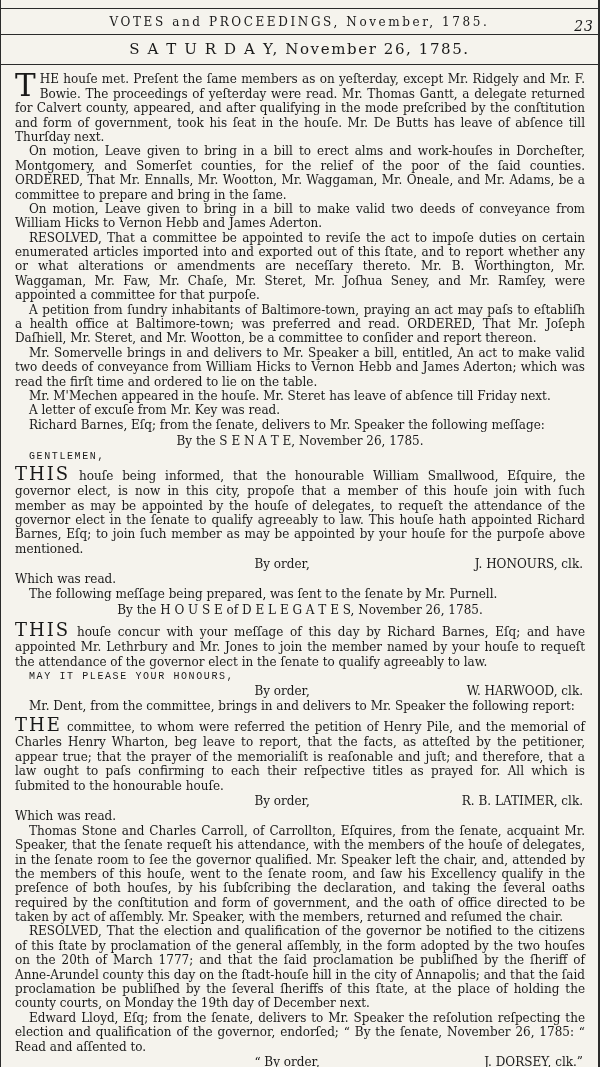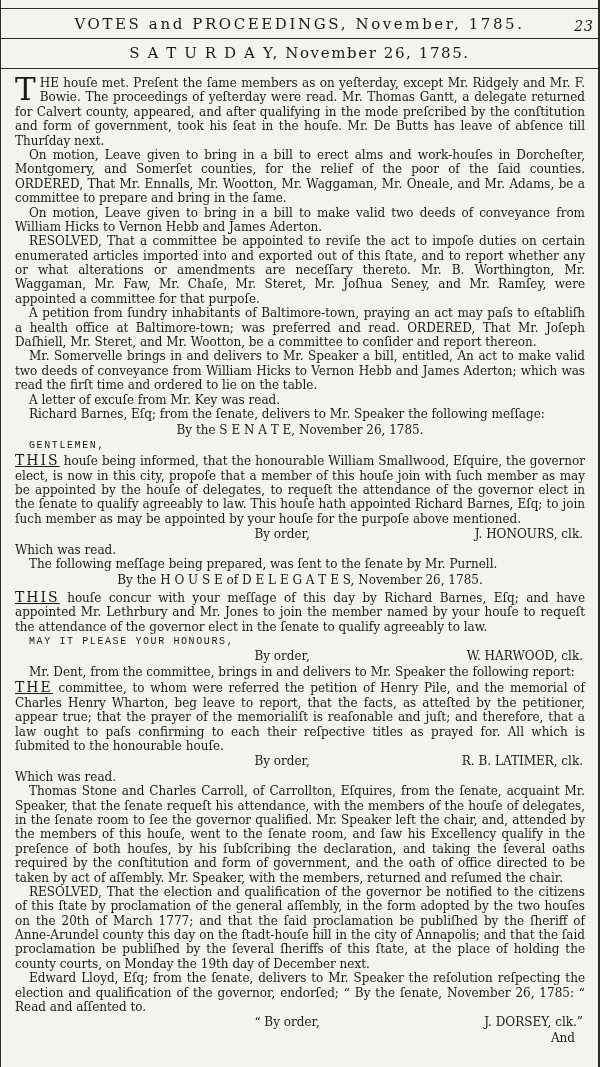--- a/index.html
+++ b/index.html
@@ -14,37 +14,37 @@
     font-size:12px;
     line-height:1.2;
     border-left:1px solid #2b2b2b;
     border-right:2px solid #2b2b2b;
     overflow:hidden;
   }
   .rule { border-top:1px solid #2b2b2b; margin:0 0; }
   .rule-top { margin-top:8px; }
 
   .masthead { position:relative; text-align:center; padding:6px 0 5px; }
-  .masthead-title { font-size:15px; letter-spacing:2.6px; white-space:nowrap; }
+  .masthead-title { font-size:12px; letter-spacing:2.6px; white-space:nowrap; }
   .page-number { position:absolute; right:4px; top:9px; font-style:italic; font-size:14px; letter-spacing:1px; }
 
   .dateline { text-align:center; font-size:15px; letter-spacing:1.6px; padding:5px 13px 6px; white-space:nowrap; }
 
   .content { padding:7px 13px 0 14px; text-align:justify; }
   .para { text-indent:14px; }
   .noindent { text-indent:0; }
 
   .opening { text-indent:0; }
   .dropcap {
     float:left;
     font-size:31px;
     line-height:24px;
     padding:1px 4px 0 0;
   }
-  .lead { letter-spacing:2px; font-size:14px;text-decoration:underline; }
+  .lead { letter-spacing:2px; font-size:18px; }
 
   .heading { text-align:center; text-indent:0; margin:2px 0 1px; }
   .salutation { font-size:10px; letter-spacing:1.6px; text-indent:14px; margin-top:2px;font-family:Liberation Mono, monospace; }
 
   .sig { display:flex; text-indent:0; margin:1px 0 1px; }
   .by-order { margin-left:42%; }
   .signer { margin-left:auto; padding-right:2px; }
 
   .catchword-line { text-align:right; text-indent:0; padding-right:10px; margin-top:1px; }
 </style>
@@ -68,20 +68,21 @@
 
   <main class="content">
 
     <p class="para opening"><span class="dropcap">T</span><span>HE houſe met.  Preſent the ſame members as on yeſterday, except Mr. Ridgely and Mr. F. Bowie.  The proceedings of yeſterday were read.  Mr. Thomas Gantt, a delegate returned for Calvert county, appeared, and after qualifying in the mode preſcribed by the conſtitution and form of government, took his ſeat in the houſe.  Mr. De Butts has leave of abſence till Thurſday next.</span></p>
 
     <p class="para">On motion, Leave given to bring in a bill to erect alms and work-houſes in Dorcheſter, Montgomery, and Somerſet counties, for the relief of the poor of the ſaid counties.  ORDERED, That Mr. Ennalls, Mr. Wootton, Mr. Waggaman, Mr. Oneale, and Mr. Adams, be a committee to prepare and bring in the ſame.</p>
     <p class="para">On motion, Leave given to bring in a bill to make valid two deeds of conveyance from William Hicks to Vernon Hebb and James Aderton.</p>
     <p class="para">RESOLVED, That a committee be appointed to reviſe the act to impoſe duties on certain enumerated articles imported into and exported out of this ſtate, and to report whether any or what alterations or amendments are neceſſary thereto.  Mr. B. Worthington, Mr. Waggaman, Mr. Faw, Mr. Chaſe, Mr. Steret, Mr. Joſhua Seney, and Mr. Ramſey, were appointed a committee for that purpoſe.</p>
     <p class="para">A petition from ſundry inhabitants of Baltimore-town, praying an act may paſs to eſtabliſh a health office at Baltimore-town; was preferred and read.  ORDERED, That Mr. Joſeph Daſhiell, Mr. Steret, and Mr. Wootton, be a committee to conſider and report thereon.</p>
     <p class="para">Mr. Somervelle brings in and delivers to Mr. Speaker a bill, entitled, An act to make valid two deeds of conveyance from William Hicks to Vernon Hebb and James Aderton; which was read the firſt time and ordered to lie on the table.</p>
+    <p class="para">Mr. M'Mechen appeared in the houſe.   Mr. Steret has leave of abſence till Friday next.</p>
     <p class="para">A letter of excuſe from Mr. Key was read.</p>
     <p class="para">Richard Barnes, Eſq; from the ſenate, delivers to Mr. Speaker the following meſſage:</p>
 
     <p class="para heading">By the S E N A T E, November 26, 1785.</p>
     <p class="para salutation">GENTLEMEN,</p>
     <p class="para noindent"><span class="lead">THIS</span><span> houſe being informed, that the honourable William Smallwood, Eſquire, the governor elect, is now in this city, propoſe that a member of this houſe join with ſuch member as may be appointed by the houſe of delegates, to requeſt the attendance of the governor elect in the ſenate to qualify agreeably to law.  This houſe hath appointed Richard Barnes, Eſq; to join ſuch member as may be appointed by your houſe for the purpoſe above mentioned.</span></p>
     <div class="sig">
       <span class="by-order">By order,</span>
       <span class="signer">J. HONOURS, clk.</span>
     </div>

